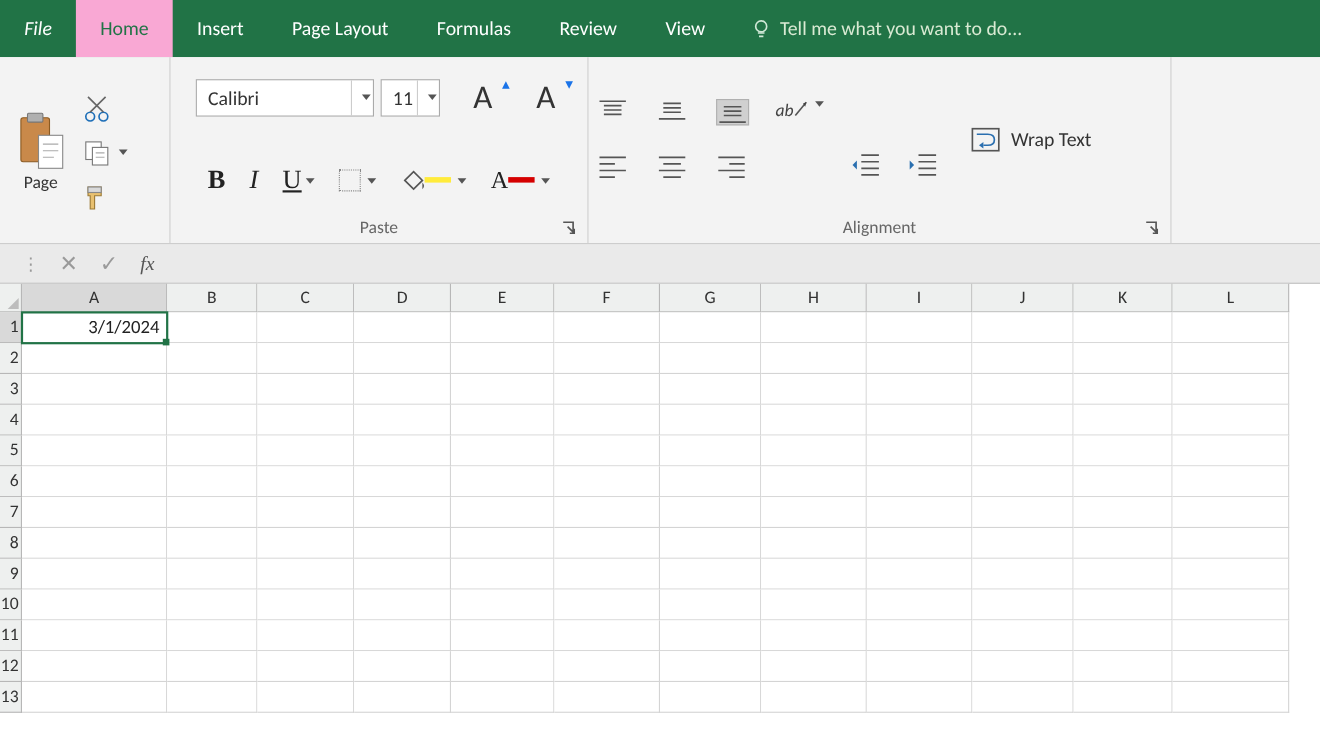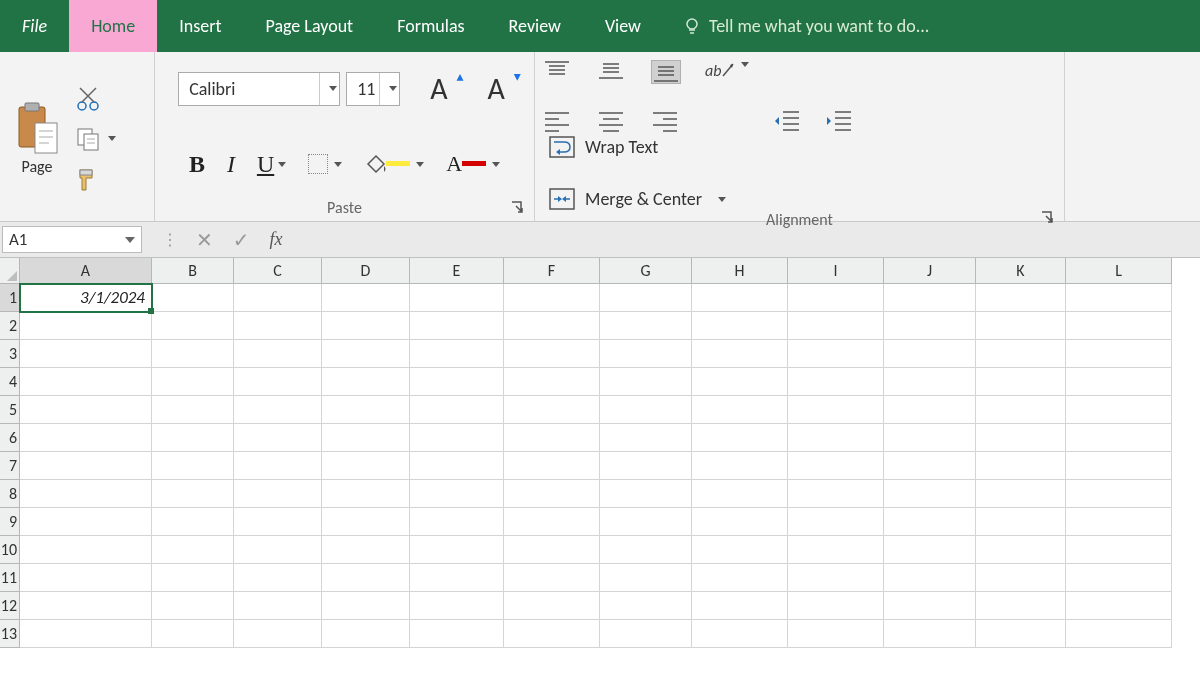--- a/index.html
+++ b/index.html
@@ -76,21 +76,21 @@
   #grid { position:relative; }
   .corner{ position:absolute; left:0; top:0; width:20px; height:26px; background:#eef0ef; border-right:1px solid #b7b7b7; border-bottom:1px solid #b7b7b7;}
   .corner::after{content:''; position:absolute; right:2px; bottom:2px; width:0;height:0; border-right:10px solid #bdbdbd; border-top:10px solid transparent;}
   .colheads{ position:absolute; left:20px; top:0; height:26px; display:flex;}
   .colhead{ border-right:1px solid #b7b7b7; border-bottom:1px solid #b7b7b7; background:#eef0ef; display:flex; align-items:center; justify-content:center; font-size:16px; color:#333;}
   .colhead.sel{ background:#d9d9d9; font-weight:400;}
   .rowheads{ position:absolute; left:0; top:26px; width:20px;}
   .rowhead{ height:28px; border-right:1px solid #b7b7b7; border-bottom:1px solid #b7b7b7; background:#eef0ef; display:flex; align-items:center; justify-content:flex-end; padding-right:2px; font-size:16px; color:#333;}
   .rowhead.sel{ background:#d9d9d9;}
   .cells{ position:absolute; left:20px; top:26px;}
-  .row{ display:flex;font-style:italic;}
+  .row{ display:flex;}
   .cell{ height:28px; border-right:1px solid #d4d4d4; border-bottom:1px solid #d4d4d4; display:flex; align-items:center; justify-content:flex-end; padding:0 6px; font-size:17px; color:#222; background:#fff;}
   .cell.selected{ outline:2px solid #217346; outline-offset:-1px; position:relative; z-index:2;}
   .cell.selected::after{content:''; position:absolute; right:-3px; bottom:-3px; width:6px; height:6px; background:#217346;}
   
   svg{ overflow:visible;}
   .stroke{ stroke:#555; stroke-width:1.5; fill:none;}
 </style>
 </head>
 <body>
 
@@ -289,48 +289,35 @@
 
       <div class="wrap-col">
         <div class="wrap-row">
           <svg width="26" height="22">
               <rect x="1" y="1" width="24" height="20" class="stroke"></rect>
               <path d="M5 6h10q6 0 6 5t-6 5h-4" class="stroke" style="stroke:#2a6fb0"></path>
               <path d="M11 13l-4 3 4 3z" fill="#2a6fb0"></path>
             </svg>
           <span>Wrap Text</span>
         </div>
-        <div class="wrap-row">
-          <svg width="26" height="22">
-              <rect x="1" y="1" width="24" height="20" class="stroke"></rect>
-              <path d="M5 11h6M15 11h6" class="stroke" style="stroke:#2a6fb0"></path>
-              <path d="M9 8l4 3-4 3zM17 8l-4 3 4 3z" fill="#2a6fb0"></path>
-            </svg>
-          <span>Merge &amp; Center</span>
-          <span class="dd-tri"></span>
-        </div>
       </div>
     </div>
     <div class="title">
       <span>Alignment</span>
       <span class="launcher">
         <svg>
             <path d="M2 2 h9 v9 M6 6 l6 6 M12 8 v4 h-4" class="stroke"></path>
           </svg>
       </span>
     </div>
   </div>
 
 </div>
 
 <div id="fxbar">
-  <div class="namebox">
-    <span>A1</span>
-    <span class="dd"></span>
-  </div>
   <div class="fxsep"></div>
   <div class="fxhandles">
     <span class="dots">⋮</span>
     <span class="fx-x">✕</span>
     <span class="fx-chk">✓</span>
     <span class="fx-label">fx</span>
   </div>
 </div>
 
 <div id="grid">

